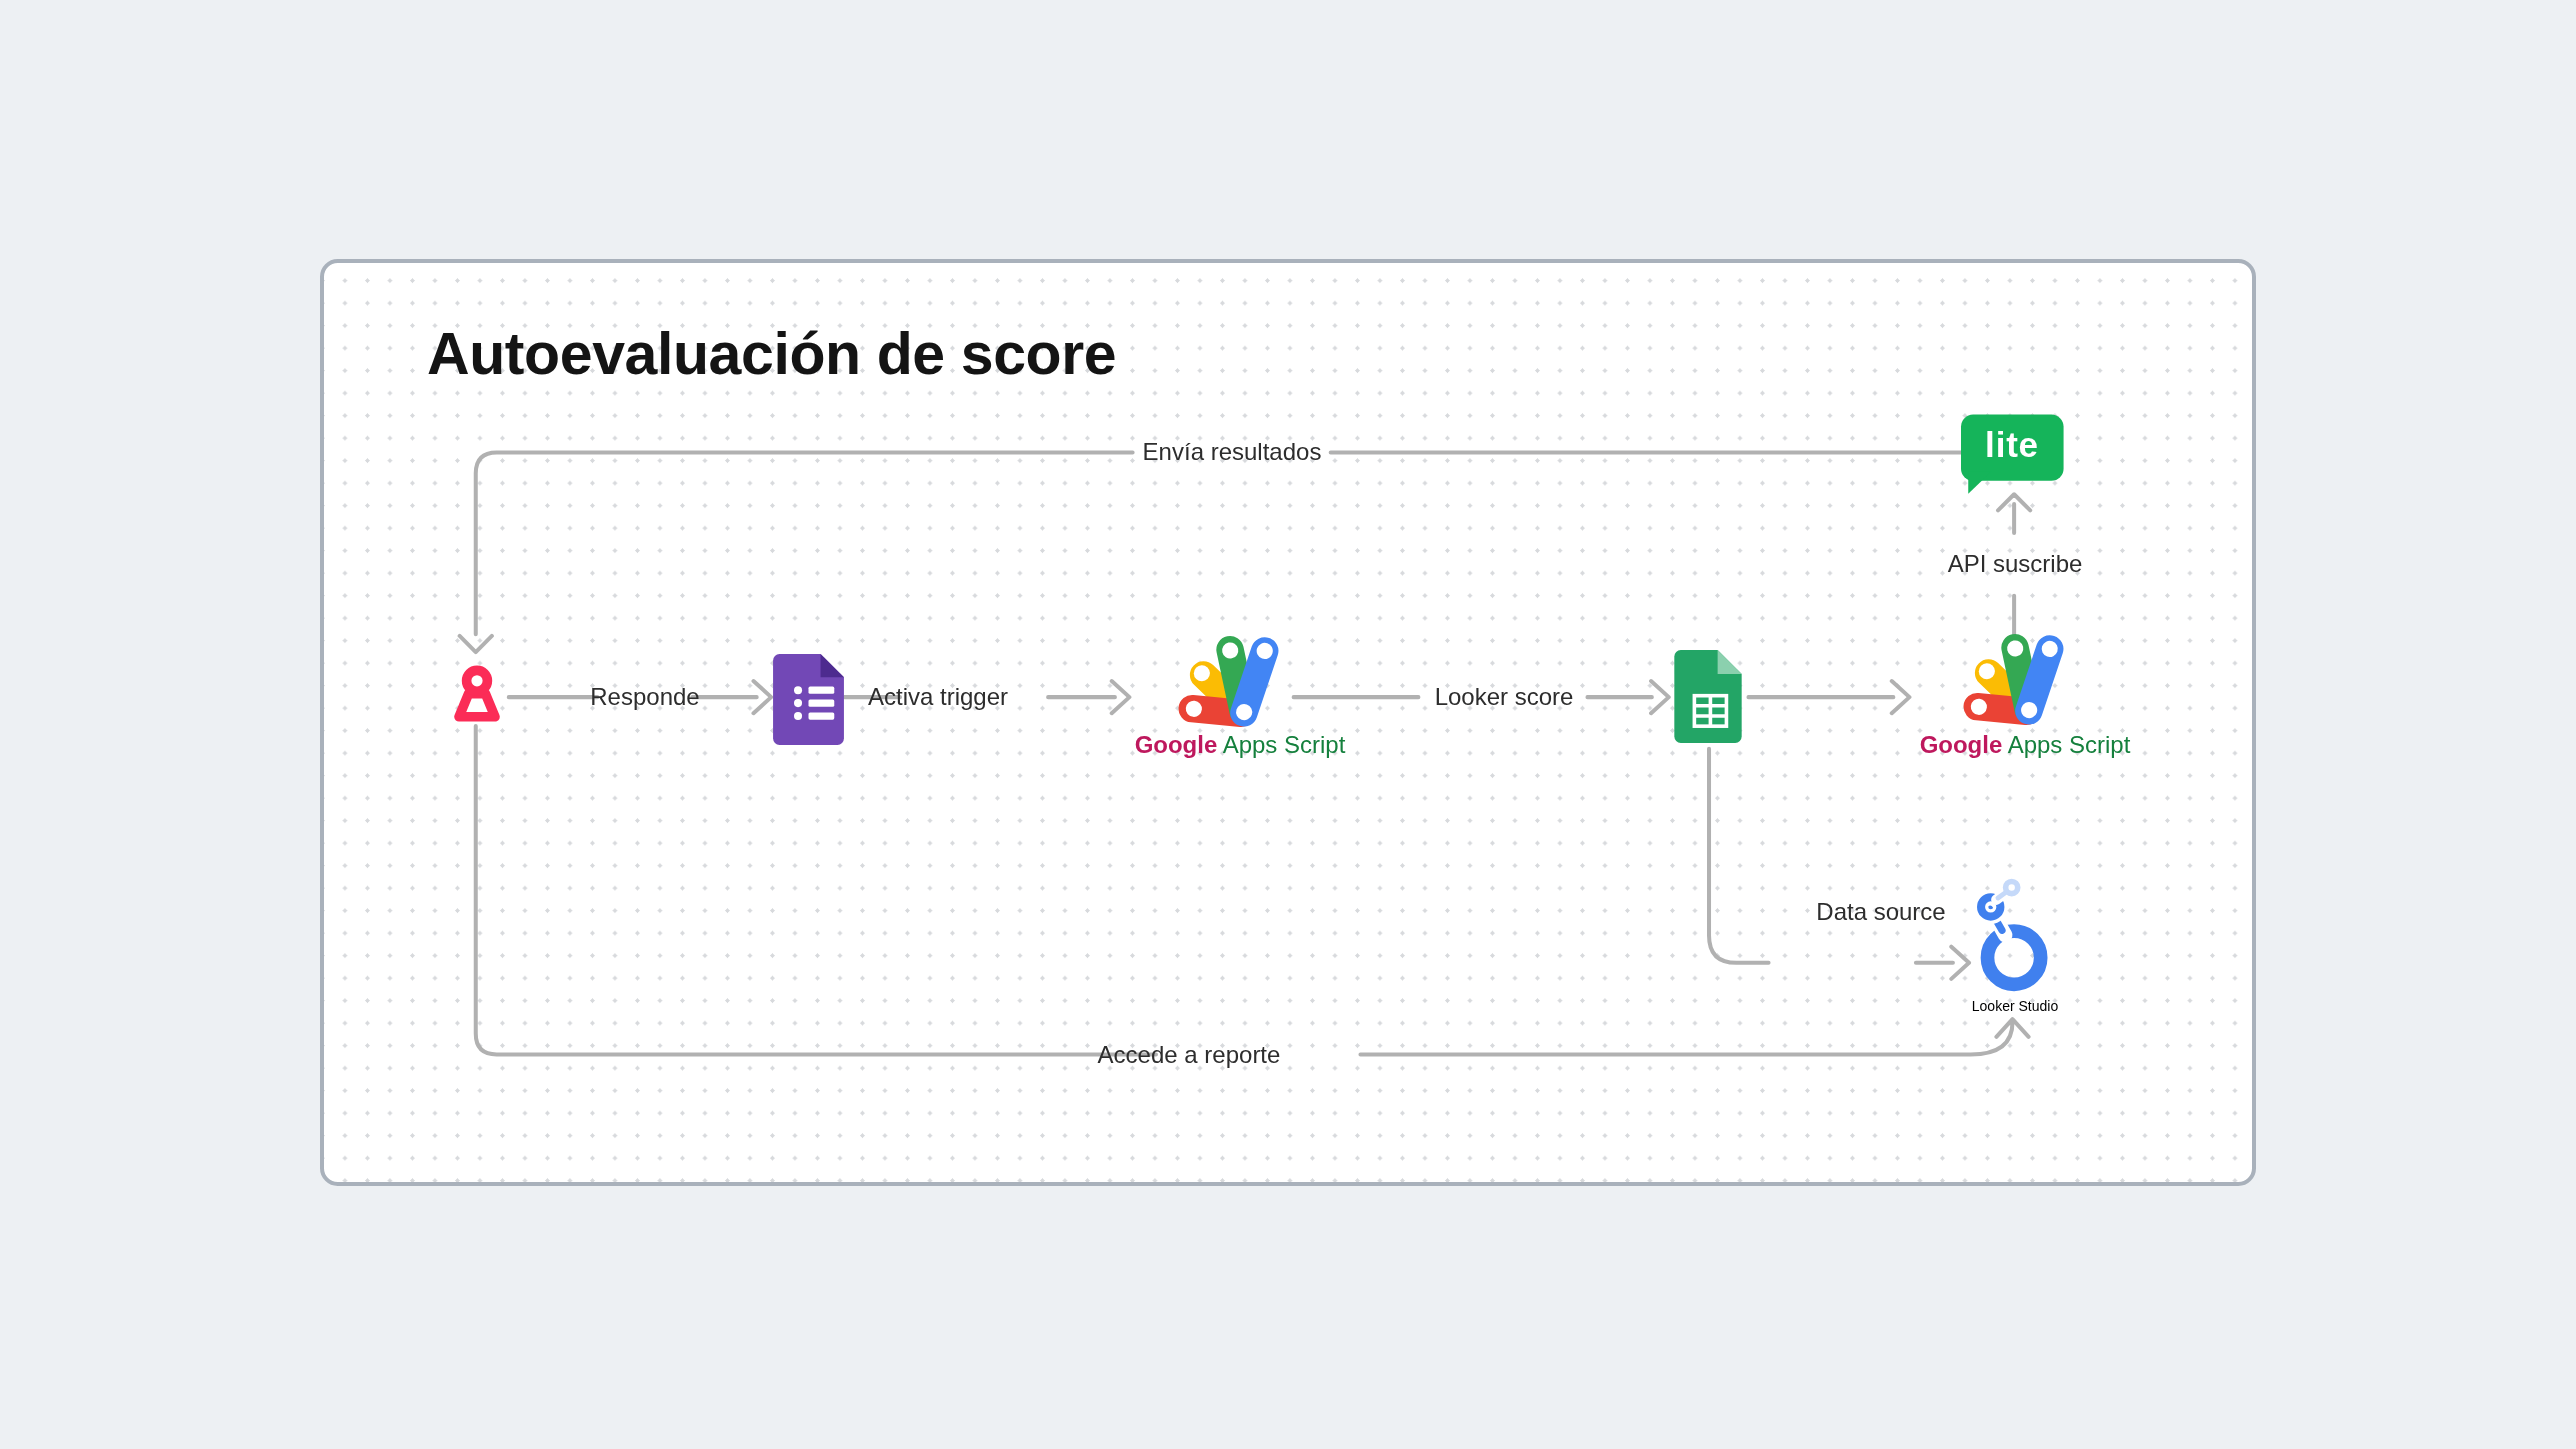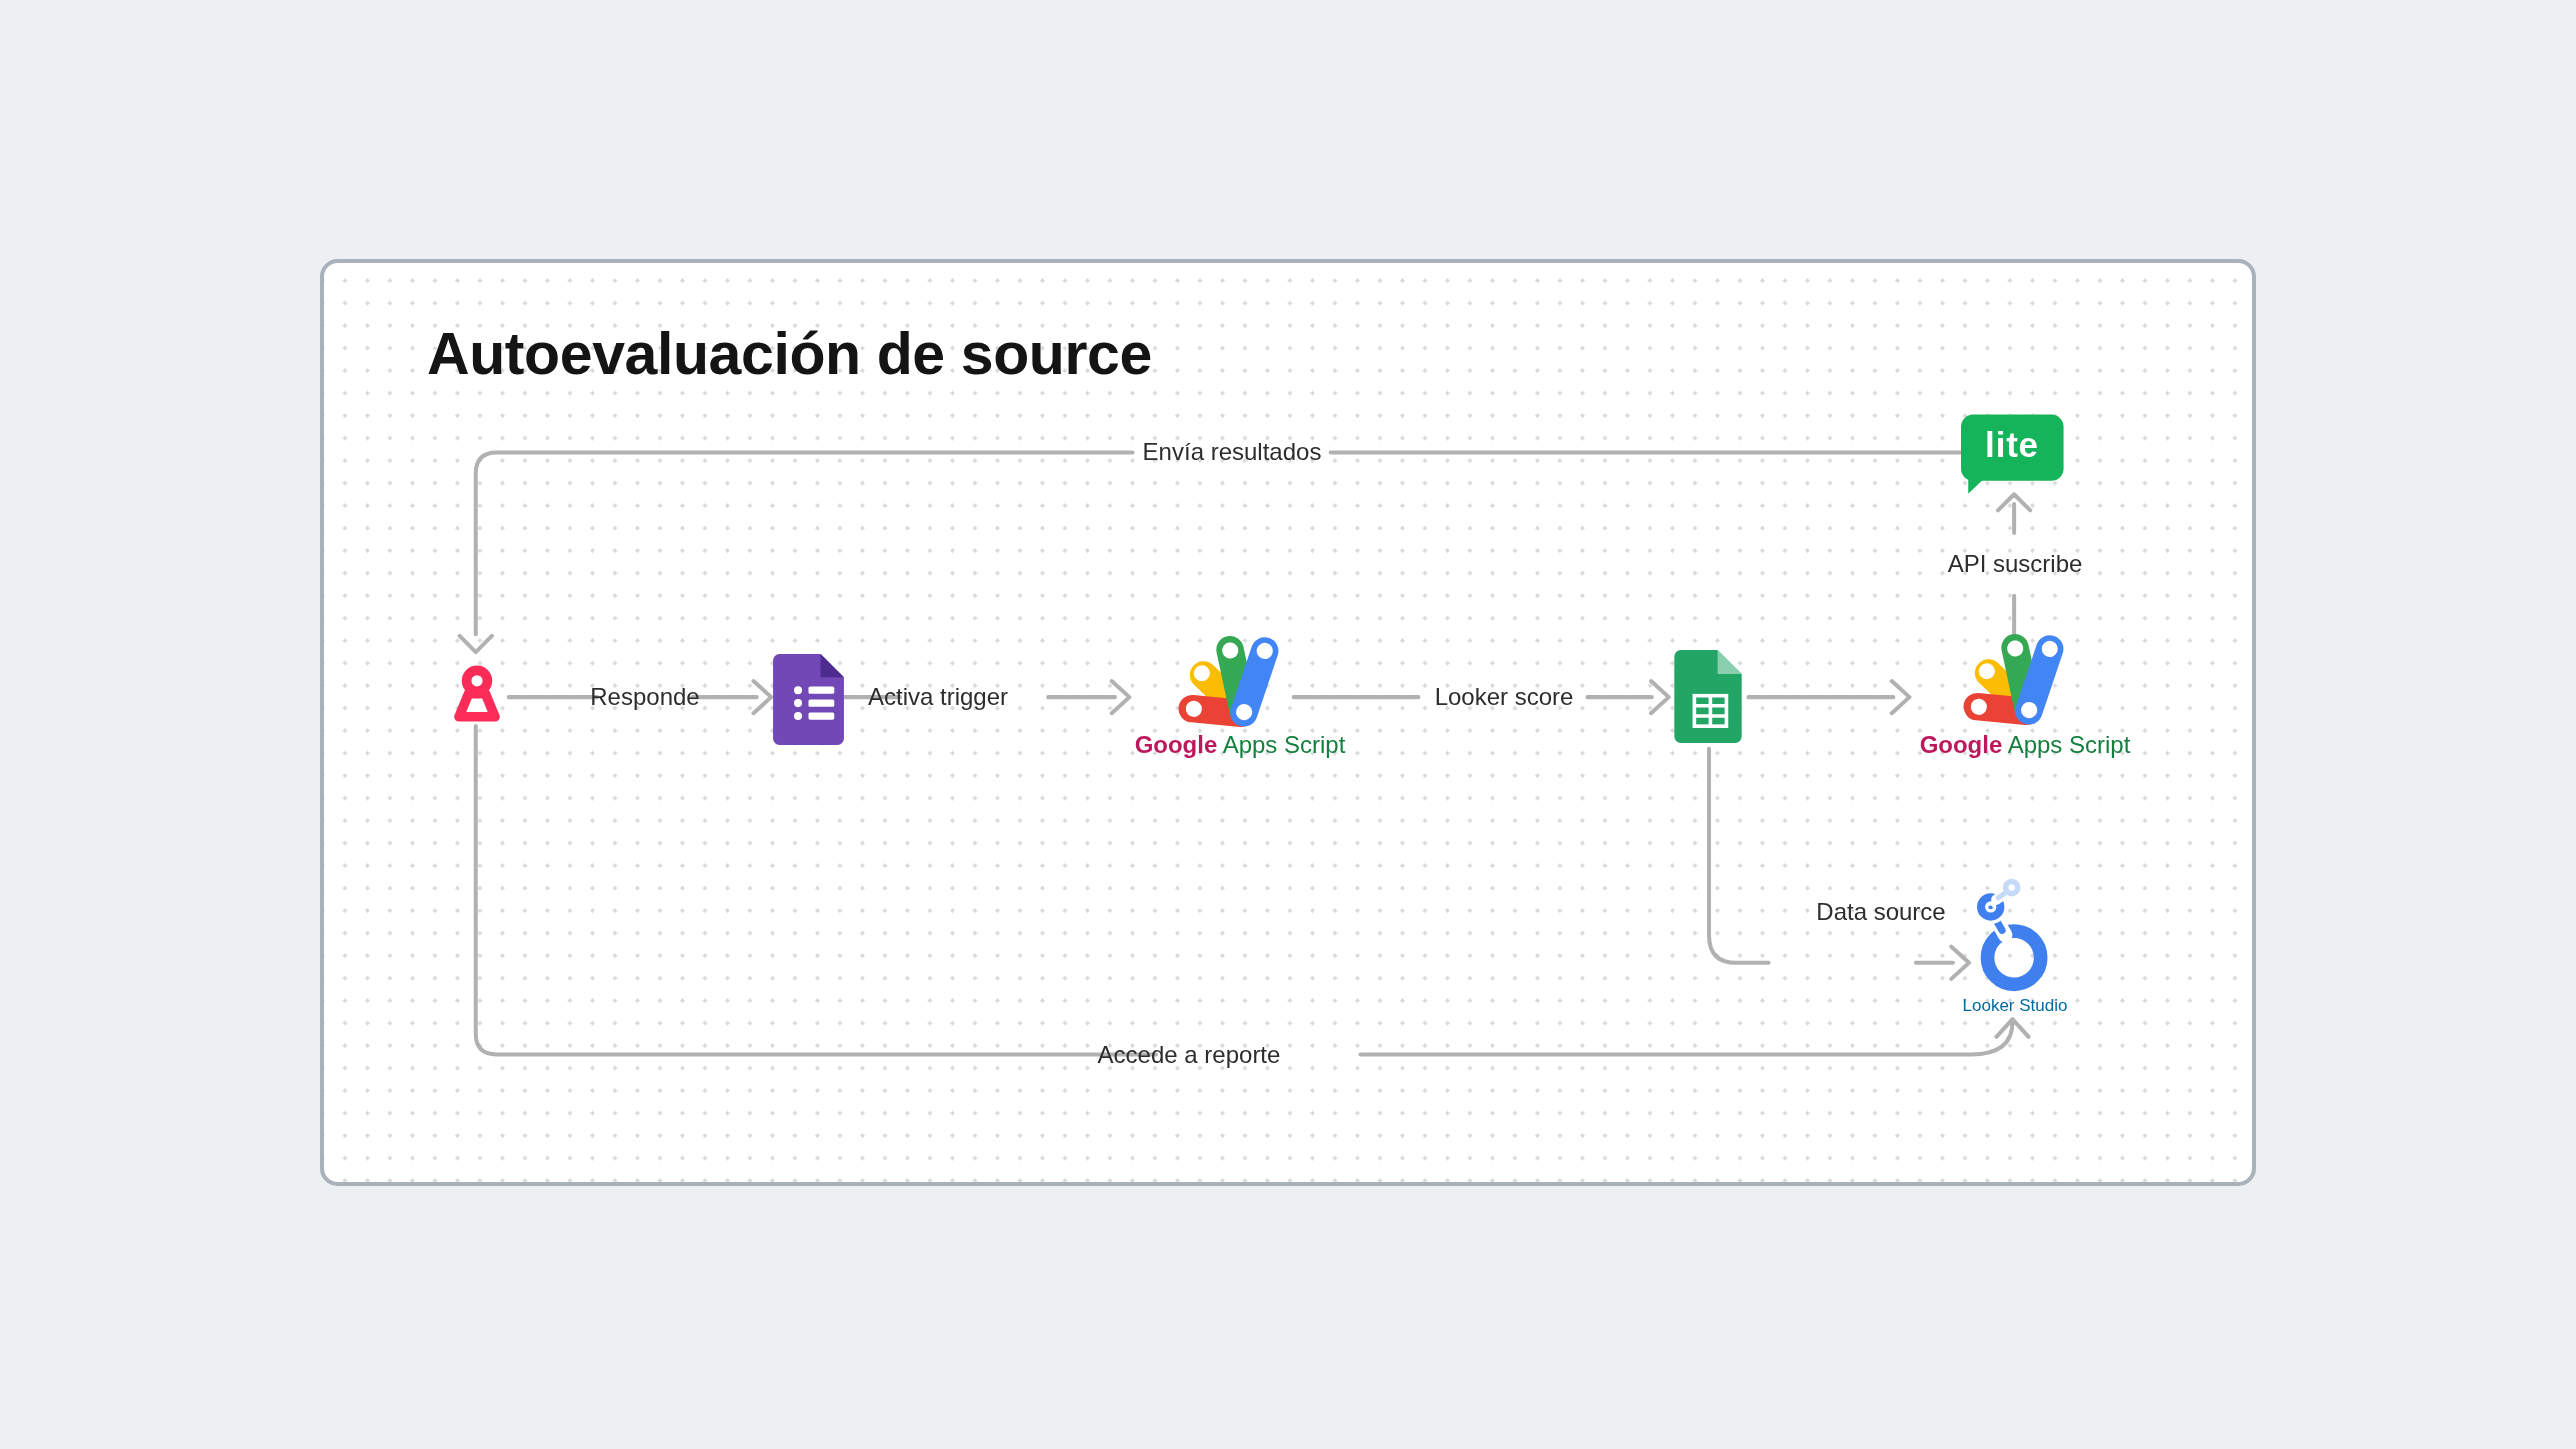--- a/index.html
+++ b/index.html
@@ -46,41 +46,41 @@
     transform:translate(-50%,-50%);
     font-size:24px;
     white-space:nowrap;
     text-align:center;
   }
   .node-label .g-bold{font-weight:700;color:#be185d;margin-left:24px;}
   .node-label .g-light{font-weight:400;color:#15803d;}
   .looker-label{
     position:absolute;
     transform:translate(-50%,-50%);
-    font-size:17px;
-    color:#0369a1;
+    font-size:14px;
+    color:#000000;
     white-space:nowrap;
   }
   .lite-text{
     position:absolute;
     left:1961px;top:411px;
     width:102px;height:68px;
     display:flex;align-items:center;justify-content:center;
     font-size:35px;font-weight:700;color:#ffffff;
     letter-spacing:0.8px;
   }
   svg{overflow:visible;}
   .edge{stroke:#b1b1b1;stroke-width:5;fill:none;stroke-linecap:round;stroke-linejoin:round;}
 </style>
 </head>
 <body>
 
 <div class="canvas-card"></div>
 
-<div class="diagram-title">Autoevaluación de source</div>
+<div class="diagram-title">Autoevaluación de score</div>
 
 <svg class="layer" viewBox="0 0 3200 1800" width="2576" height="1449">
   <path class="edge" d="M632 866 H742 M860 866 H940 M936 846 L958 866 L936 886"></path>
   <path class="edge" d="M1049 866 H1118 M1302 866 H1385 M1381 846 L1403 866 L1381 886"></path>
   <path class="edge" d="M1607 866 H1762 M1972 866 H2052 M2051 846 L2073 866 L2051 886"></path>
   <path class="edge" d="M2172 866 H2352 M2350 846 L2372 866 L2350 886"></path>
   <path class="edge" d="M2502 790 V740 M2502 662 V626 M2482 634 L2502 614 L2522 634"></path>
   <path class="edge" d="M2436 562 H1653 M1407 562 H617 Q591 562 591 588 V788 M571 790 L591 810 L611 790"></path>
   <path class="edge" d="M591 902 V1284 Q591 1310 617 1310 H1436 M1690 1310 H2448 Q2500 1310 2500 1270 M2480 1288 L2500 1266 L2520 1288"></path>
   <path class="edge" d="M2123 930 V1162 Q2123 1196 2157 1196 H2197 M2380 1196 H2426 M2424 1176 L2446 1196 L2424 1216"></path>

